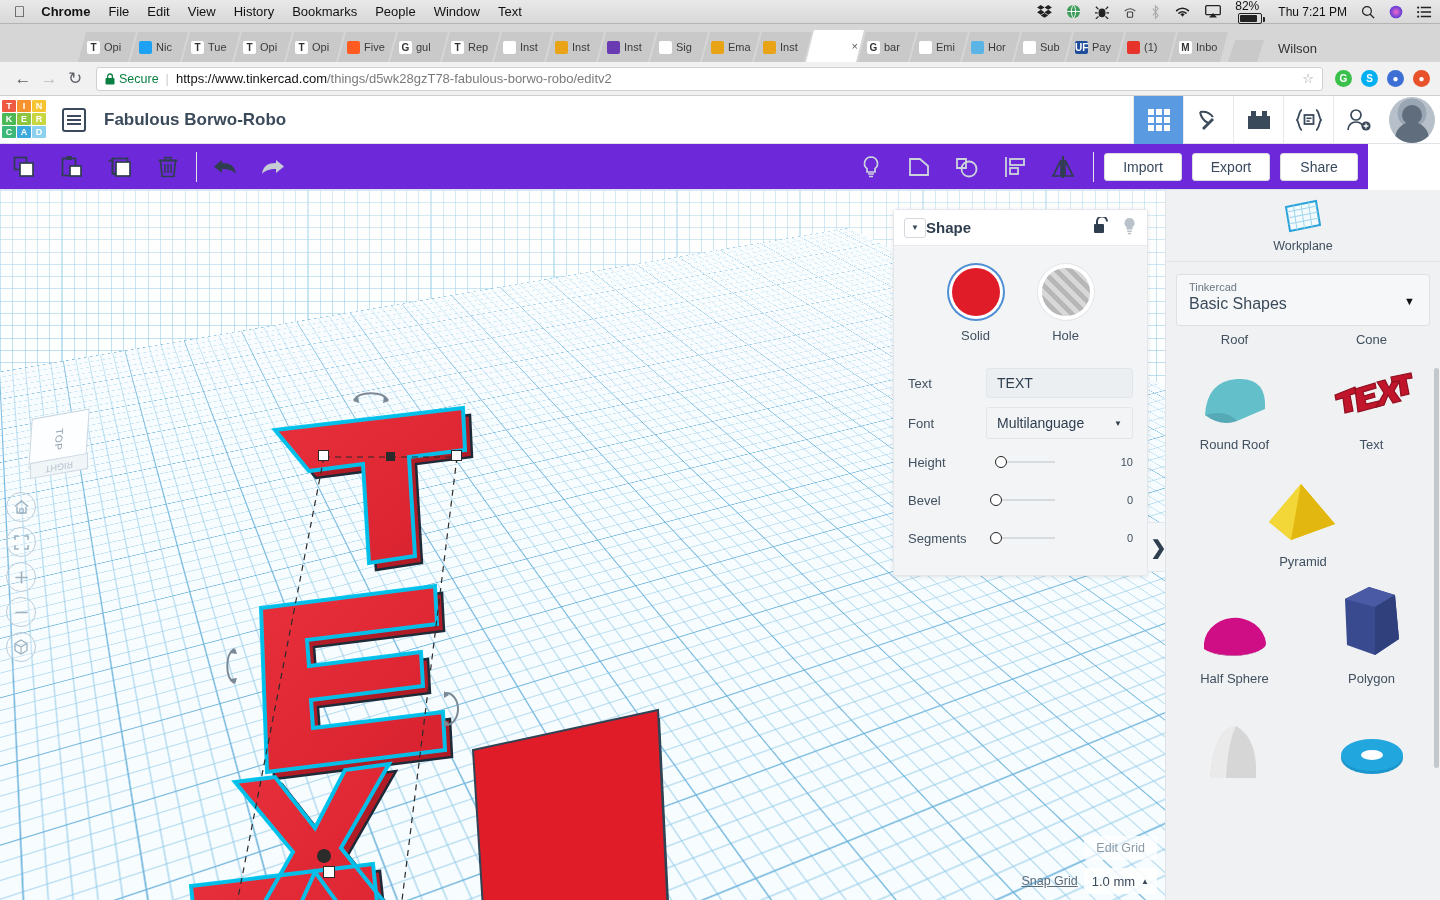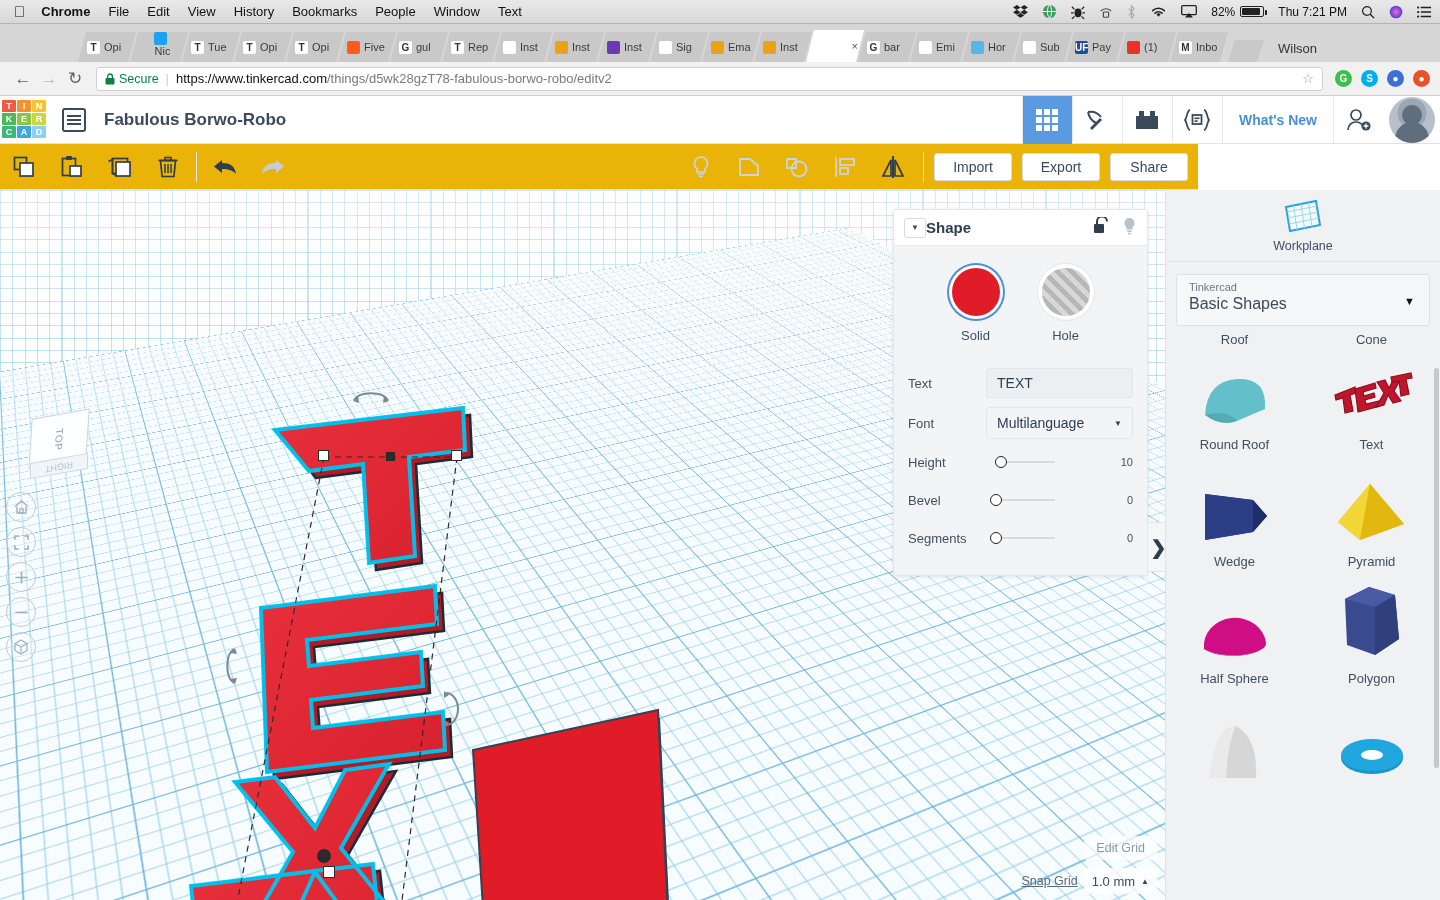--- a/index.html
+++ b/index.html
@@ -14,21 +14,21 @@
   .macbar {
     position: absolute; top: 0; left: 0; width: 1440px; height: 24px;
     background: linear-gradient(to bottom, #e9e9e9, #d8d8d8);
     border-bottom: 1px solid #b4b4b4;
     display: flex; align-items: center; font-size: 13px; color: #111;
   }
   .macbar .apple { margin: 0 16px 0 14px; font-size: 15px; line-height: 1; }
   .macbar .mi { margin-right: 18px; white-space: nowrap; }
   .macbar .mi.bold { font-weight: bold; }
   .macbar .right { position: absolute; right: 8px; display: flex; align-items: center; gap: 14px; }
-  .macbar .right .si { display: flex; align-items: center; font-size: 12px; color: #111; }
+  .macbar .right .si { display: flex; align-items: center; font-size: 12px; color: #111; flex-direction: column; }
   .bat { width: 24px; height: 11px; border: 1.3px solid #222; border-radius: 2px; position: relative; }
   .bat::after { content: ""; position: absolute; right: -4px; top: 3px; width: 2px; height: 5px; background: #222; border-radius: 0 1px 1px 0; }
   .bat i { position: absolute; left: 1px; top: 1px; bottom: 1px; width: 80%; background: #222; border-radius: 1px; display: block; }
 
   
   .tabstrip {
     position: absolute; top: 24px; left: 0; width: 1440px; height: 38px;
     background: #d6d6d6;
     display: flex; align-items: flex-end; padding-left: 78px;
   }
@@ -96,22 +96,22 @@
   .avatar { width: 46px; height: 46px; border-radius: 50%;
             background: radial-gradient(circle at 50% 35%, #9aa6b4 0 38%, #b7c0ca 39% 100%);
             margin: 0 5px 0 6px; position: relative; overflow: hidden; }
   .avatar::before { content: ""; position: absolute; left: 50%; top: 18%; width: 20px; height: 20px;
                     margin-left: -10px; border-radius: 50%; background: #5f6d7d; }
   .avatar::after { content: ""; position: absolute; left: 50%; top: 56%; width: 34px; height: 26px;
                    margin-left: -17px; border-radius: 17px 17px 0 0; background: #5f6d7d; }
 
   
   .toolbar {
-    position: absolute; top: 144px; left: 0; width: 1198px; height: 46px;
-    background: #eab308; border-bottom: 1px solid #dfe2e6;
+    position: absolute; top: 144px; left: 0; width: 1368px; height: 46px;
+    background: #6d28d9; border-bottom: 1px solid #dfe2e6;
     display: flex; align-items: center;
   }
   .tb { width: 48px; height: 46px; display: flex; align-items: center; justify-content: center; }
   .tb svg { display: block; }
   .tbsep { width: 1px; height: 30px; background: #e1e4e8; margin: 0 4px; }
   .tb-right { margin-left: auto; display: flex; align-items: center; }
   .txtbtn { height: 28px; min-width: 78px; padding: 0 16px; margin-right: 10px;
             border: 1px solid #d7dce1; border-radius: 3px; background: #fff;
             font-size: 14px; color: #38495c; display: flex; align-items: center;
             justify-content: center; font-family: "Liberation Sans", sans-serif; }
@@ -336,21 +336,21 @@
           </svg>
       </span>
     </div>
   </div>
 
   <div class="tabstrip" id="tabstrip">
       <div class="tab" style="z-index: 30;">
         <span class="favi" style="background: rgb(255, 255, 255); color: rgb(51, 51, 51);">T</span>
         <span class="tlabel">Opi</span>
       </div>
-      <div class="tab" style="z-index: 29; flex-direction: column;">
+      <div class="tab" style="z-index: 29;">
         <span class="favi" style="background: rgb(29, 161, 242); color: rgb(255, 255, 255);"></span>
         <span class="tlabel">Nic</span>
       </div>
       <div class="tab" style="z-index: 28;">
         <span class="favi" style="background: rgb(255, 255, 255); color: rgb(51, 51, 51);">T</span>
         <span class="tlabel">Tue</span>
       </div>
       <div class="tab" style="z-index: 27;">
         <span class="favi" style="background: rgb(255, 255, 255); color: rgb(51, 51, 51);">T</span>
         <span class="tlabel">Opi</span>
@@ -507,21 +507,20 @@
       </div>
       <div class="hicon">
         <svg width="28" height="24" viewBox="0 0 28 24">
             <path d="M7 2c-3 0-3 8-5 10 2 2 2 10 5 10" stroke="#3b4a5a" fill="none" stroke-width="1.8"></path>
             <path d="M21 2c3 0 3 8 5 10-2 2-2 10-5 10" stroke="#3b4a5a" fill="none" stroke-width="1.8"></path>
             <rect x="9.5" y="7" width="9" height="9" fill="none" stroke="#3b4a5a" stroke-width="1.8"></rect>
             <rect x="11.5" y="9.5" width="5" height="1.6" fill="#3b4a5a"></rect>
             <rect x="11.5" y="12.3" width="3.2" height="1.6" fill="#3b4a5a"></rect>
           </svg>
       </div>
-      <div class="whatsnew">What's New</div>
       <div class="hicon">
         <svg width="26" height="24" viewBox="0 0 26 24">
             <circle cx="10" cy="7" r="5" fill="none" stroke="#3b4a5a" stroke-width="1.7"></circle>
             <path d="M2 22c0-5 3.6-8 8-8s8 3 8 8" fill="none" stroke="#3b4a5a" stroke-width="1.7"></path>
             <circle cx="20" cy="18" r="4.6" fill="#3b4a5a"></circle>
             <path d="M20 15.6v4.8M17.6 18h4.8" stroke="#fff" stroke-width="1.3"></path>
           </svg>
       </div>
       <div class="avatar"></div>
     </div>
@@ -867,30 +866,20 @@
               </g>
             </svg>
           </div>
           <div class="glabel">Text</div>
         </div>
       </div>
 
       <div class="grow">
         <div class="gcell">
           <div class="shape">
-            <svg width="80" height="60" viewBox="0 0 80 60">
-              <path d="M10 8 L58 14 L72 30 L58 46 L10 54 Z" fill="#27377a"></path>
-              <path d="M10 8 L58 14 L58 46 L10 54Z" fill="#2c3e85"></path>
-              <path d="M58 14 L72 30 L58 46Z" fill="#1f2e69"></path>
-            </svg>
-          </div>
-          <div class="glabel">Wedge</div>
-        </div>
-        <div class="gcell">
-          <div class="shape">
             <svg width="80" height="64" viewBox="0 0 80 64">
               <path d="M38 2 L72 42 L28 58 L6 40Z" fill="#efc718"></path>
               <path d="M38 2 L28 58 L6 40Z" fill="#f3d637"></path>
               <path d="M38 2 L72 42 L28 58Z" fill="#e2b810"></path>
             </svg>
           </div>
           <div class="glabel">Pyramid</div>
         </div>
       </div>
 

